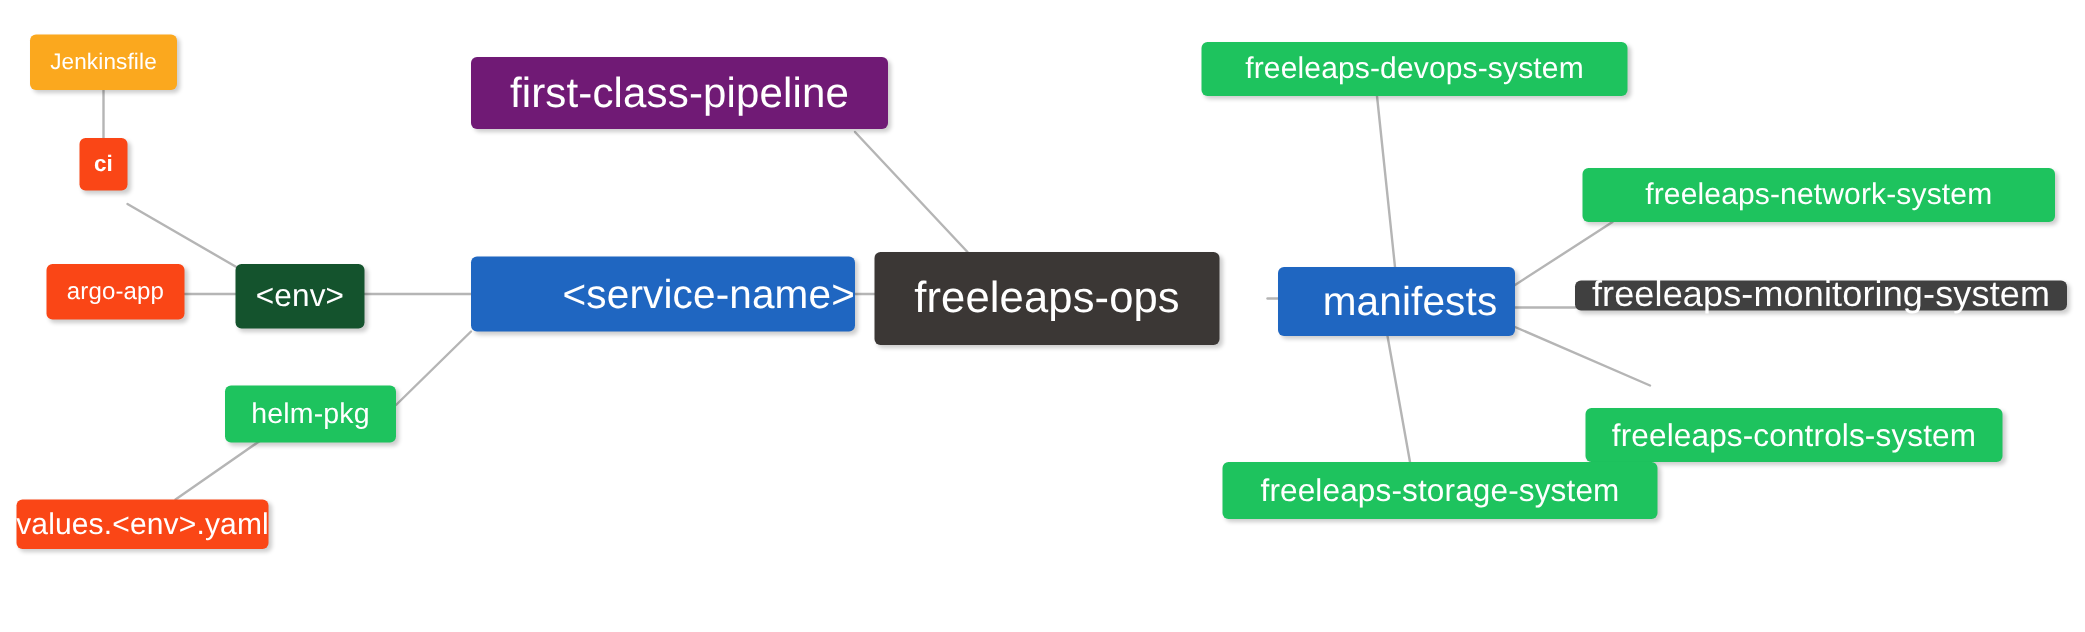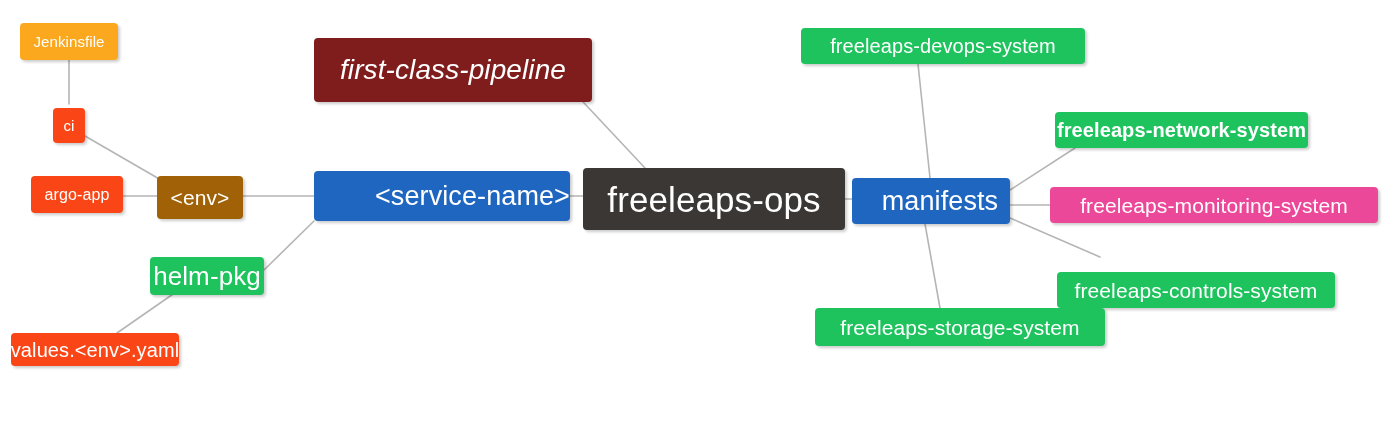--- a/index.html
+++ b/index.html
@@ -60,54 +60,54 @@
       <line x1="1010" y1="190" x2="1075" y2="148" stroke="#b5b5b5" stroke-width="1.6" stroke-linecap="round"></line>
       <line x1="1010" y1="205" x2="1050" y2="205" stroke="#b5b5b5" stroke-width="1.6" stroke-linecap="round"></line>
       <line x1="1010" y1="218" x2="1100" y2="257" stroke="#b5b5b5" stroke-width="1.6" stroke-linecap="round"></line>
       <line x1="925" y1="224" x2="940" y2="308" stroke="#b5b5b5" stroke-width="1.6" stroke-linecap="round"></line>
     </svg>
 
   <div id="node-layer">
       <div class="node" style="left: 20px; top: 23px; width: 98px; height: 37px; background: rgb(251, 168, 30); font-size: 15px;">
         <span class="node-label">Jenkinsfile</span>
       </div>
-      <div class="node" style="left: 53px; top: 108px; width: 32px; height: 35px; background: rgb(250, 70, 22); font-size: 15px;">
+      <div class="node" style="left: 53px; top: 92px; width: 32px; height: 35px; background: rgb(250, 70, 22); font-size: 15px; font-weight: bold;">
         <span class="node-label">ci</span>
       </div>
       <div class="node" style="left: 31px; top: 176px; width: 92px; height: 37px; background: rgb(250, 70, 22); font-size: 16px;">
         <span class="node-label">argo-app</span>
       </div>
-      <div class="node" style="left: 157px; top: 176px; width: 86px; height: 43px; background: #a16207; font-size: 21px;">
+      <div class="node" style="left: 157px; top: 176px; width: 86px; height: 43px; background: #14532d; font-size: 21px;">
         <span class="node-label">&lt;env&gt;</span>
       </div>
-      <div class="node" style="left: 150px; top: 257px; width: 114px; height: 38px; background: rgb(30, 195, 94); font-size: 26px;">
+      <div class="node" style="left: 150px; top: 257px; width: 114px; height: 38px; background: rgb(30, 195, 94); font-size: 19px;">
         <span class="node-label">helm-pkg</span>
       </div>
       <div class="node" style="left: 11px; top: 333px; width: 168px; height: 33px; background: rgb(250, 70, 22); font-size: 20px;">
         <span class="node-label">values.&lt;env&gt;.yaml</span>
       </div>
-      <div class="node" style="left: 314px; top: 38px; width: 278px; height: 64px; background: #7f1d1d; font-size: 28px; font-style: italic;">
+      <div class="node" style="left: 314px; top: 38px; width: 278px; height: 48px; background: #701a75; font-size: 28px;">
         <span class="node-label">first-class-pipeline</span>
       </div>
       <div class="node" style="left: 314px; top: 171px; width: 256px; height: 50px; background: rgb(31, 102, 193); font-size: 27px; justify-content: flex-end;">
         <span class="node-label">&lt;service-name&gt;</span>
       </div>
-      <div class="node" style="left: 583px; top: 168px; width: 262px; height: 62px; background: rgb(59, 55, 53); font-size: 35px;">
+      <div class="node" style="left: 583px; top: 168px; width: 230px; height: 62px; background: rgb(59, 55, 53); font-size: 29px;">
         <span class="node-label">freeleaps-ops</span>
       </div>
       <div class="node" style="left: 852px; top: 178px; width: 158px; height: 46px; background: rgb(31, 102, 193); font-size: 27px; padding-left: 18px;">
         <span class="node-label">manifests</span>
       </div>
       <div class="node" style="left: 801px; top: 28px; width: 284px; height: 36px; background: rgb(30, 195, 94); font-size: 20px;">
         <span class="node-label">freeleaps-devops-system</span>
       </div>
-      <div class="node" style="left: 1055px; top: 112px; width: 253px; height: 36px; background: rgb(30, 195, 94); font-size: 20px; font-weight: bold;">
+      <div class="node" style="left: 1055px; top: 112px; width: 315px; height: 36px; background: rgb(30, 195, 94); font-size: 20px;">
         <span class="node-label">freeleaps-network-system</span>
       </div>
-      <div class="node" style="left: 1050px; top: 187px; width: 328px; height: 36px; background: #ec4899; font-size: 21px;">
+      <div class="node" style="left: 1050px; top: 187px; width: 328px; height: 20px; background: #404040; font-size: 24px;">
         <span class="node-label">freeleaps-monitoring-system</span>
       </div>
       <div class="node" style="left: 1057px; top: 257px; width: 278px; height: 36px; background: rgb(30, 195, 94); font-size: 21px; margin-top: 15px;">
         <span class="node-label">freeleaps-controls-system</span>
       </div>
       <div class="node" style="left: 815px; top: 308px; width: 290px; height: 38px; background: rgb(30, 195, 94); font-size: 21px; text-align: right;">
         <span class="node-label">freeleaps-storage-system</span>
       </div>
     </div>
 

